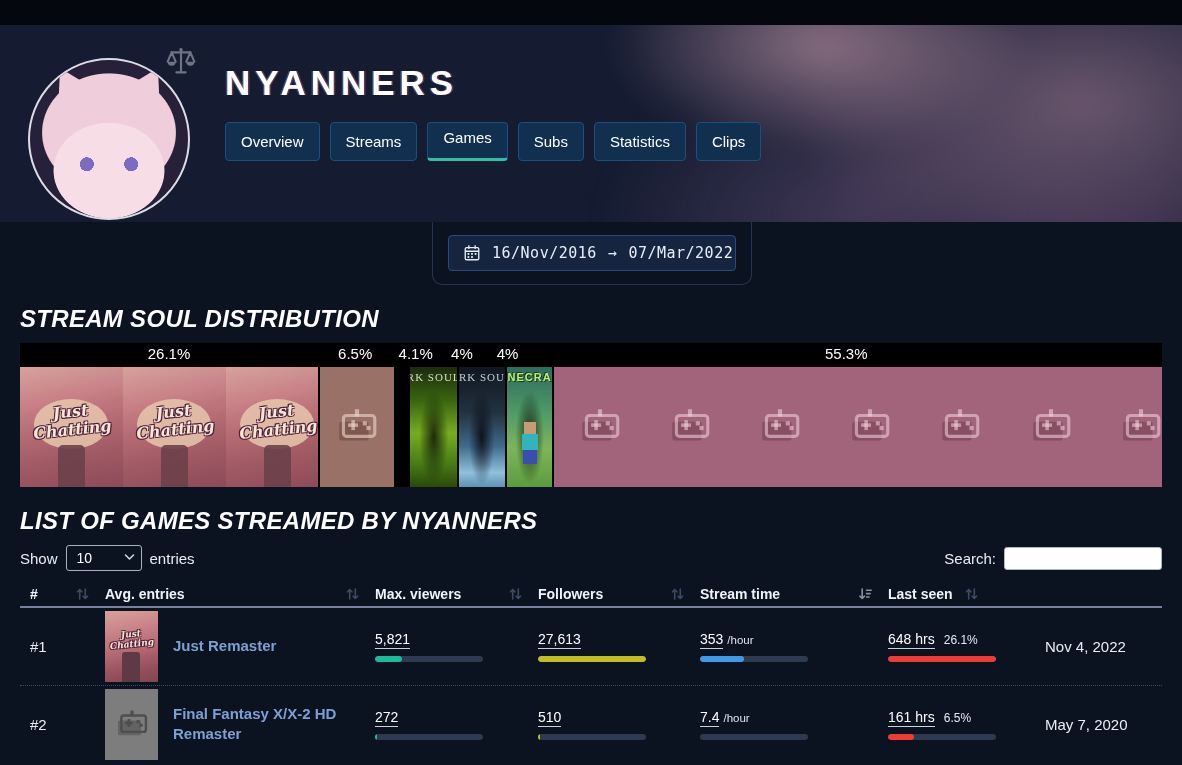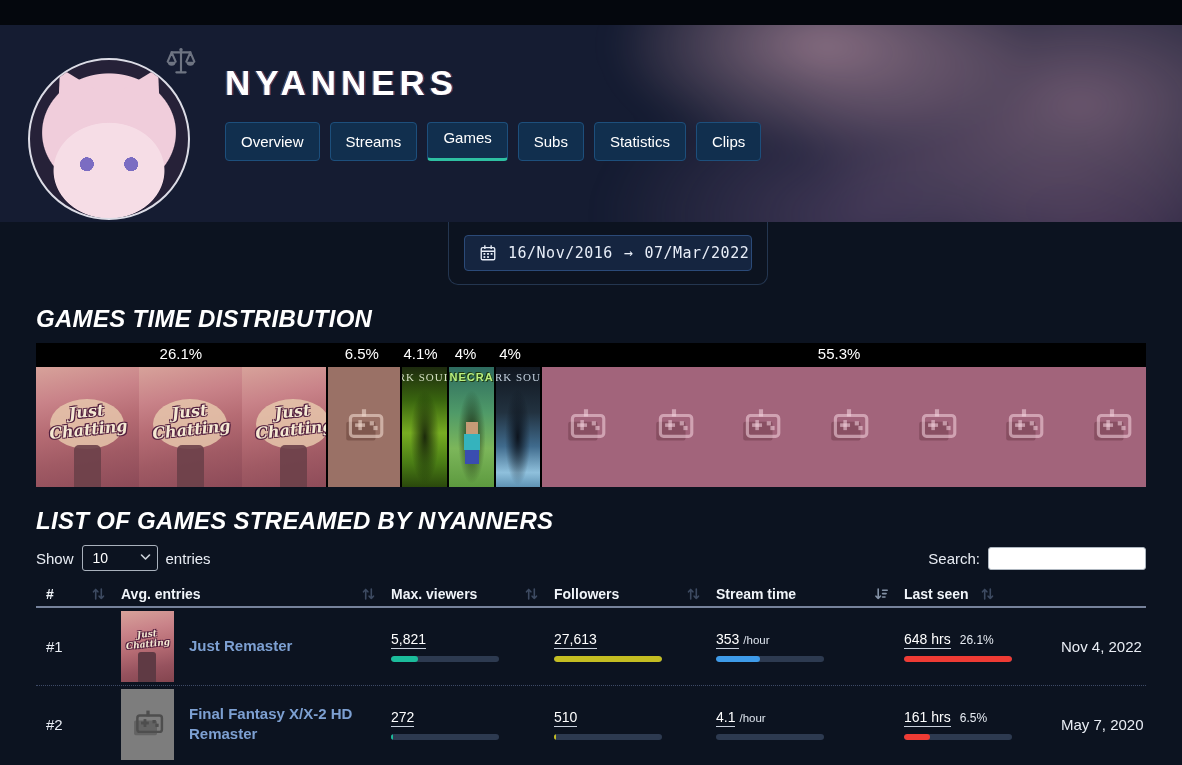--- a/index.html
+++ b/index.html
@@ -39,21 +39,21 @@
 
   .head-main { position:absolute; left:225px; top:38px; }
   .page-title { font-size:35px; font-weight:700; letter-spacing:5px; color:#fff;
     text-shadow:1.5px 0 0 rgba(255,110,110,.35), -1.5px 0 0 rgba(110,170,255,.35); }
   .tabbar { display:flex; gap:10px; margin-top:19px; }
   .tab { font-family:"Liberation Sans",sans-serif; font-size:15px; color:#fff; cursor:pointer;
     background:#112f4e; border:1px solid #1d4f7c; border-radius:4px; padding:6px 15px 7px; }
   .tab.active { border-bottom:3px solid var(--accent-active-tab,#2ec0a2); padding-bottom:12px; }
 
   
-  .content { padding:0 36px; }
+  .content { padding:0 20px; }
 
   .date-card { margin-left:412px; width:320px; border:1px solid #243650; border-top:none;
     border-radius:0 0 10px 10px; padding:13px 15px; }
   .date-input { display:flex; align-items:center; gap:11px; height:36px; padding:0 14px;
     background:#152540; border:1px solid #2b4a78; border-radius:4px; cursor:pointer; }
   .date-input svg { width:18px; height:18px; color:#e8eef8; flex:none; }
   .date-input span { font-family:"DejaVu Sans Mono", monospace; font-size:15px; letter-spacing:.5px; color:#e8eef8; white-space:nowrap; }
 
   .sec-title { margin-top:20px; font-size:24px; font-weight:700; font-style:italic; color:#fff; letter-spacing:.3px; }
 
@@ -199,21 +199,21 @@
             <rect x="5" y="13.5" width="2" height="2"></rect>
               <rect x="9" y="13.5" width="2" height="2"></rect>
           </g>
         </svg>
         <span>16/Nov/2016</span>
         <span>→</span>
         <span>07/Mar/2022</span>
       </div>
     </div>
 
-    <div class="sec-title">GAMES TIME DISTRIBUTION</div>
+    <div class="sec-title">STREAM SOUL DISTRIBUTION</div>
     <div class="pct-bar">
         <span class="pct" style="left: 13.05%;">26.1%</span>
         <span class="pct" style="left: 29.35%;">6.5%</span>
         <span class="pct" style="left: 34.65%;">4.1%</span>
         <span class="pct" style="left: 38.7%;">4%</span>
         <span class="pct" style="left: 42.7%;">4%</span>
         <span class="pct" style="left: 72.35%;">55.3%</span>
       </div>
     <div class="strip">
         <div class="seg just-chatting" style="width: 26.1%;">
@@ -240,36 +240,36 @@
           <svg class="gp" viewBox="0 0 44 40">
             <rect class="sh" x="5" y="15" width="28" height="18" rx="2"></rect>
             <rect class="dt" x="20" y="3" width="4" height="7"></rect>
             <rect class="bd" x="9" y="9" width="30" height="20" rx="3"></rect>
             <rect class="dt" x="13.5" y="16.5" width="9.5" height="3.4"></rect>
             <rect class="dt" x="16.6" y="13.4" width="3.4" height="9.6"></rect>
             <rect class="dt" x="27.5" y="14.5" width="4" height="4"></rect>
             <rect class="dt" x="31" y="19" width="4" height="4"></rect>
           </svg>
         </div>
-        <div class="seg boxart-green" style="width: 4.1%;">
+        <div class="seg boxart-green" style="width: 4.1%; margin-left: 14px;">
           <div class="fig"></div>
           <span class="btxt">RK SOUL</span>
+        </div>
+        <div class="seg boxart-blue" style="width: 4%;">
+          <div class="fig"></div>
+          <span class="btxt">RK SOU</span>
         </div>
         <div class="seg minecraft" style="width: 4%;">
           <div class="fig"></div>
           <div class="steve">
             <i class="h"></i>
             <i class="t"></i>
             <i class="l"></i>
           </div>
           <span class="btxt">NECRA</span>
-        </div>
-        <div class="seg boxart-blue" style="width: 4%;">
-          <div class="fig"></div>
-          <span class="btxt">RK SOU</span>
         </div>
         <div class="seg placeholder-pink" style="width: 55.3%;">
           <svg class="gp" viewBox="0 0 44 40">
             <rect class="sh" x="5" y="15" width="28" height="18" rx="2"></rect>
             <rect class="dt" x="20" y="3" width="4" height="7"></rect>
             <rect class="bd" x="9" y="9" width="30" height="20" rx="3"></rect>
             <rect class="dt" x="13.5" y="16.5" width="9.5" height="3.4"></rect>
             <rect class="dt" x="16.6" y="13.4" width="3.4" height="9.6"></rect>
             <rect class="dt" x="27.5" y="14.5" width="4" height="4"></rect>
             <rect class="dt" x="31" y="19" width="4" height="4"></rect>
@@ -473,21 +473,21 @@
           <div class="td stat">
             <div class="val">
               <span class="num">510</span>
             </div>
             <div class="bar">
               <i class="yellow" style="width:2%"></i>
             </div>
           </div>
           <div class="td stat">
             <div class="val">
-              <span class="num">4.1</span>
+              <span class="num">7.4</span>
               <span class="unit">/hour</span>
             </div>
             <div class="bar">
               <i class="blue" style="width:0%"></i>
             </div>
           </div>
           <div class="td stat">
             <div class="val">
               <span class="num">161 hrs</span>
               <span class="share">6.5%</span>

